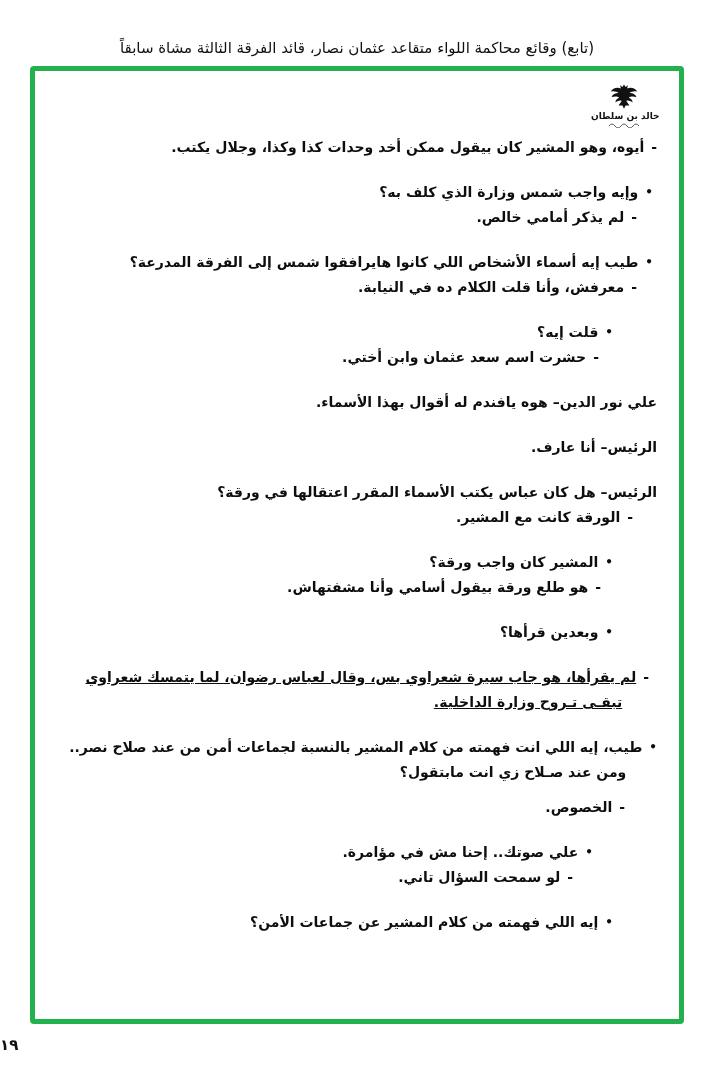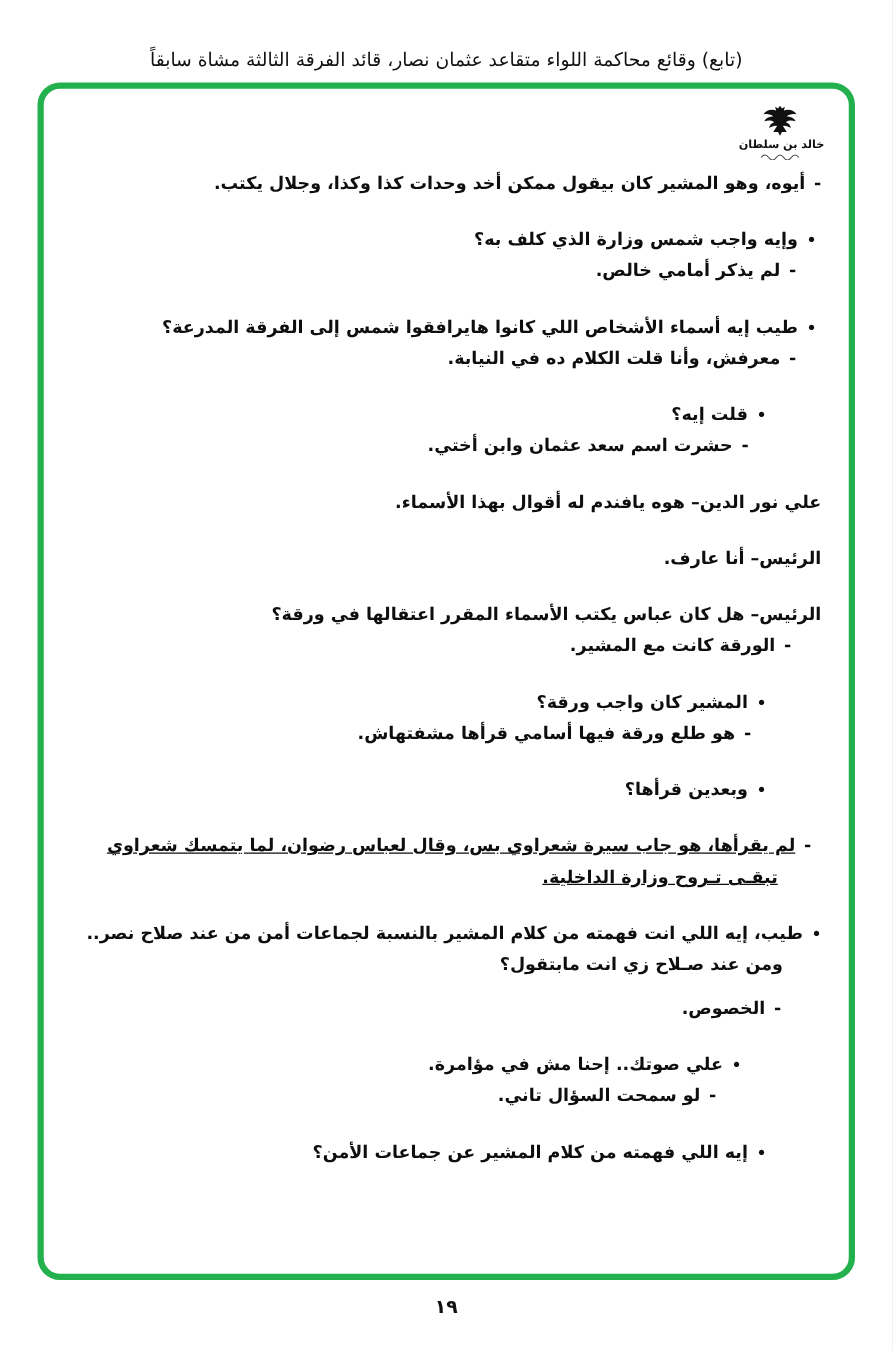--- a/index.html
+++ b/index.html
@@ -7,21 +7,21 @@
     position:relative;width:714px;height:1081px;background:#ffffff;
     font-family:"DejaVu Sans",sans-serif;overflow:hidden;margin:0 auto;
   }
   .header-title{
     position:absolute;top:27px;left:0;width:100%;
     text-align:center;direction:rtl;
     font-weight:normal;font-size:15px;color:#111;margin-top:12px;
   }
   .frame{
     position:absolute;left:30px;top:66px;width:654px;height:958px;
-    border:5px solid #22b14c;border-radius:18px;box-sizing:border-box;
+    border:5px solid #22b14c;border-radius:4px;box-sizing:border-box;
   }
   .stamp{
     position:absolute;top:12px;right:22px;width:66px;
     text-align:center;color:#111;
   }
   .stamp .crest{display:block;margin:0 auto;}
   .stamp .name{font-size:9px;font-weight:bold;white-space:nowrap;display:block;line-height:10px;}
   .stamp .flourish{display:block;margin:1px auto 0;}
   .transcript{
     position:absolute;top:0;left:0;right:0;
@@ -32,21 +32,21 @@
     font-weight:bold;font-size:14px;line-height:25px;color:#0e0e0e;
     text-align:right;
   }
   .item.group{margin-top:20px;}
   .transcript .item:first-child{margin-top:0;}
   .marker{flex:0 0 auto;}
   .item.bullet .marker{font-size:12px;}
   .lines{flex:1 1 auto;min-width:0;}
   .page-number{
     position:absolute;top:1036px;left:0;width:100%;
-    text-align:center;font-weight:bold;font-size:15px;color:#111;
+    text-align:left;font-weight:bold;font-size:15px;color:#111;
   }
 </style>
 </head>
 <body>
 
 <div class="page" style="background: rgb(255, 255, 255);">
 
   <div class="header-title">(تابع) وقائع محاكمة اللواء متقاعد عثمان نصار، قائد الفرقة الثالثة مشاة سابقاً</div>
 
   <div class="frame" style="border-color: rgb(34, 177, 76);">
@@ -127,21 +127,21 @@
         </div>
         <div class="item bullet group" style="padding-right: 44px;">
           <span class="marker">•</span>
           <div class="lines">
             <div class="line"><span>المشير كان واجب ورقة؟</span></div>
           </div>
         </div>
         <div class="item dash" style="padding-right: 56px;">
           <span class="marker">-</span>
           <div class="lines">
-            <div class="line"><span>هو طلع ورقة فيها أسامي قرأها مشفتهاش.</span></div>
+            <div class="line"><span>هو طلع ورقة بيقول أسامي وأنا مشفتهاش.</span></div>
           </div>
         </div>
         <div class="item bullet group" style="padding-right: 44px;">
           <span class="marker">•</span>
           <div class="lines">
             <div class="line"><span>وبعدين قرأها؟</span></div>
           </div>
         </div>
         <div class="item dash group" style="padding-right: 8px;">
           <span class="marker">-</span>

